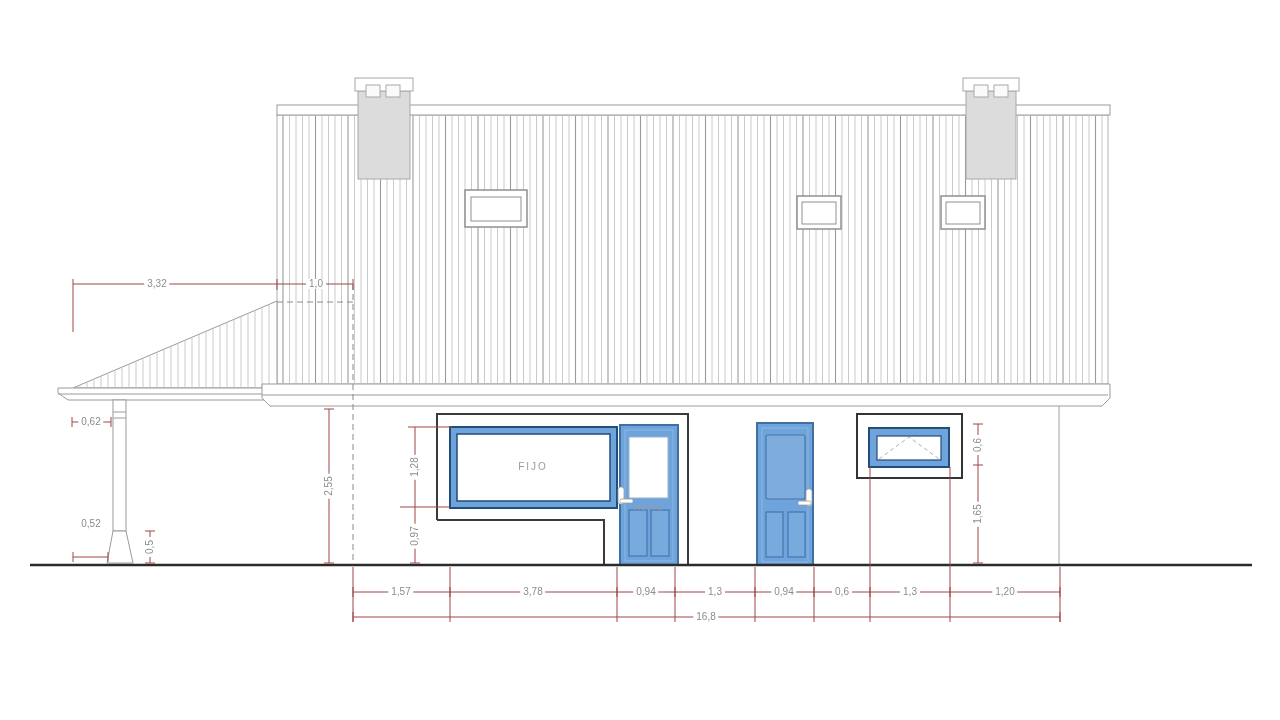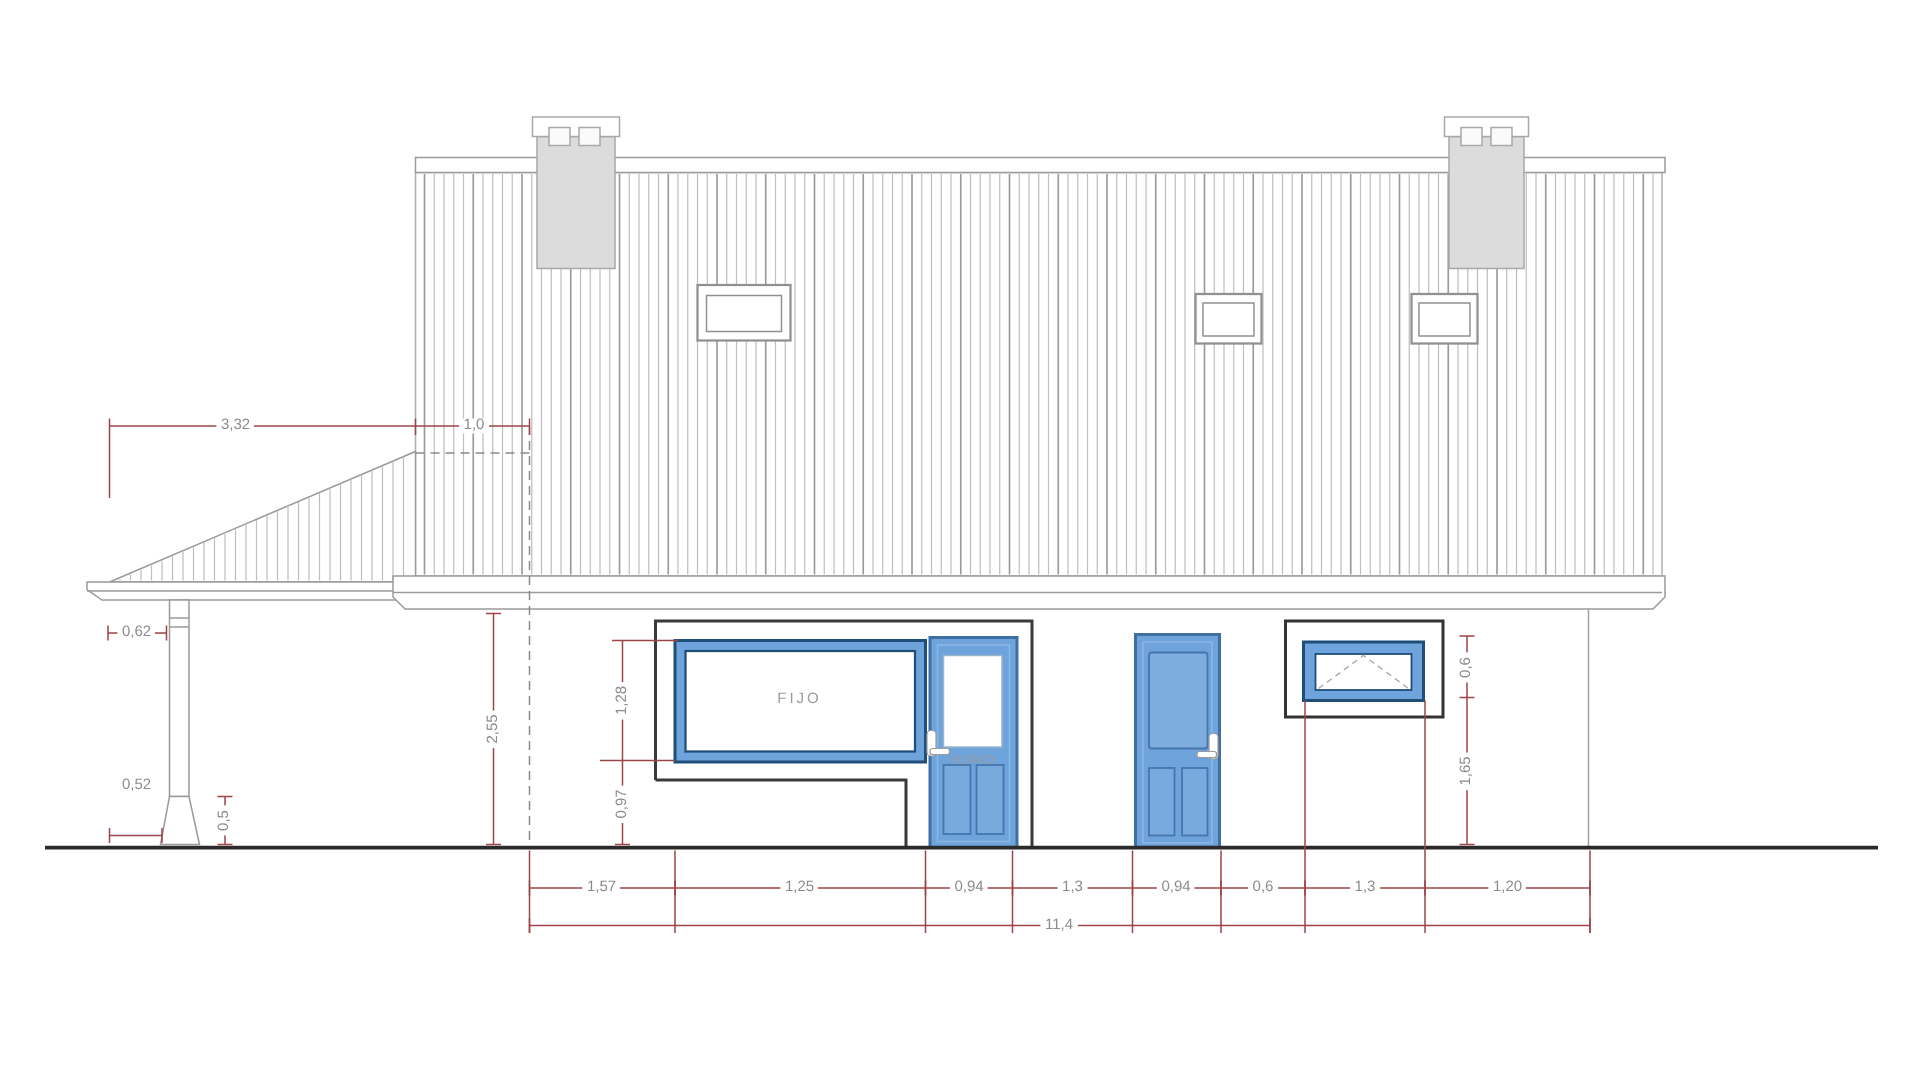--- a/index.html
+++ b/index.html
@@ -351,22 +351,22 @@
   <div class="lbl" style="left:91px;top:422px;">0,62</div>
   <div class="lbl" style="left:91px;top:524px;">0,52</div>
   <div class="lbl vert" style="left:150px;top:547px;">0,5</div>
   <div class="lbl vert" style="left:329px;top:486px;">2,55</div>
   <div class="lbl vert" style="left:415px;top:467px;">1,28</div>
   <div class="lbl vert" style="left:415px;top:536px;">0,97</div>
   <div class="lbl vert" style="left:978px;top:445px;">0,6</div>
   <div class="lbl vert" style="left:978px;top:514px;">1,65</div>
 
   <div class="lbl" style="left:401px;top:592px;">1,57</div>
-  <div class="lbl" style="left:533px;top:592px;">1,25</div>
+  <div class="lbl" style="left:533px;top:592px;">3,78</div>
   <div class="lbl" style="left:646px;top:592px;">0,94</div>
   <div class="lbl" style="left:715px;top:592px;">1,3</div>
   <div class="lbl" style="left:784px;top:592px;">0,94</div>
   <div class="lbl" style="left:842px;top:592px;">0,6</div>
   <div class="lbl" style="left:910px;top:592px;">1,3</div>
   <div class="lbl" style="left:1005px;top:592px;">1,20</div>
-  <div class="lbl big" style="left:706px;top:617px;">11,4</div>
+  <div class="lbl big" style="left:706px;top:617px;">16,8</div>
 
 </div>
 
 </body></html>

